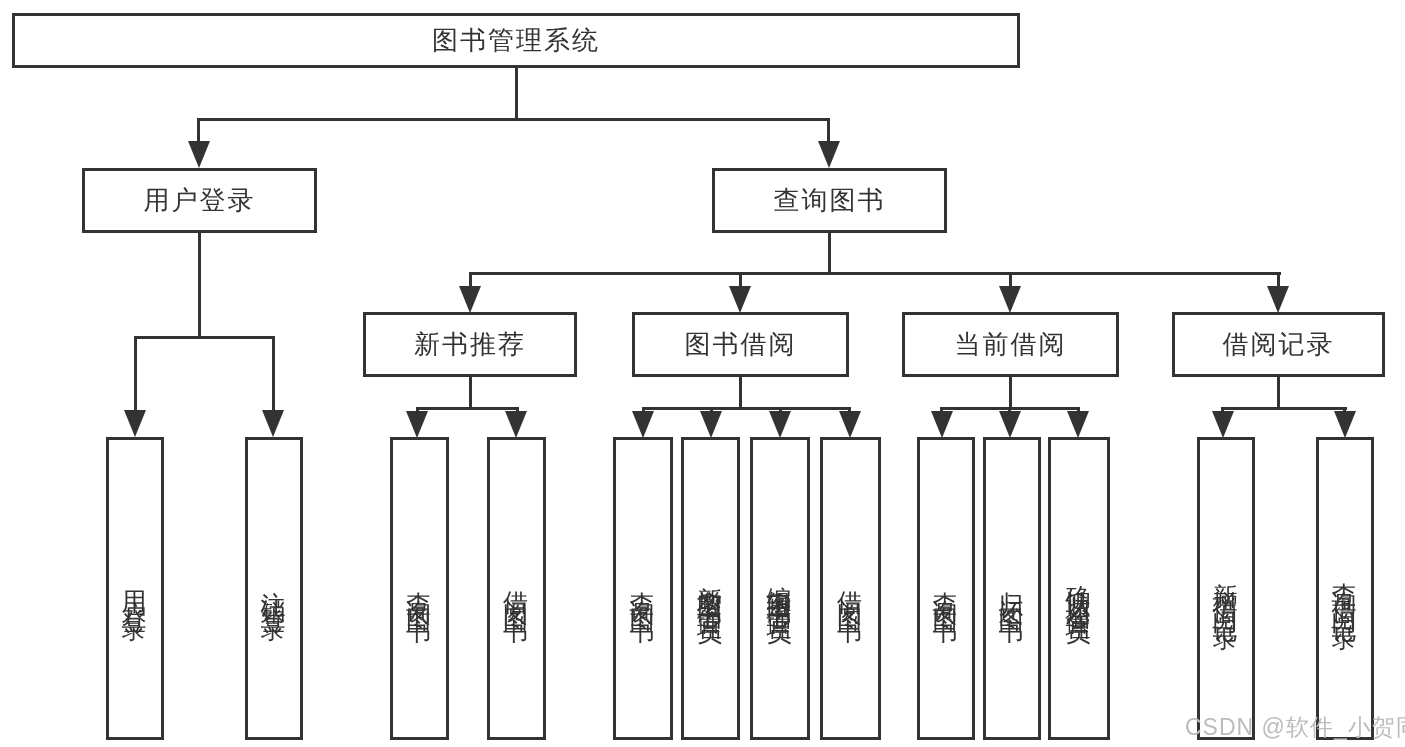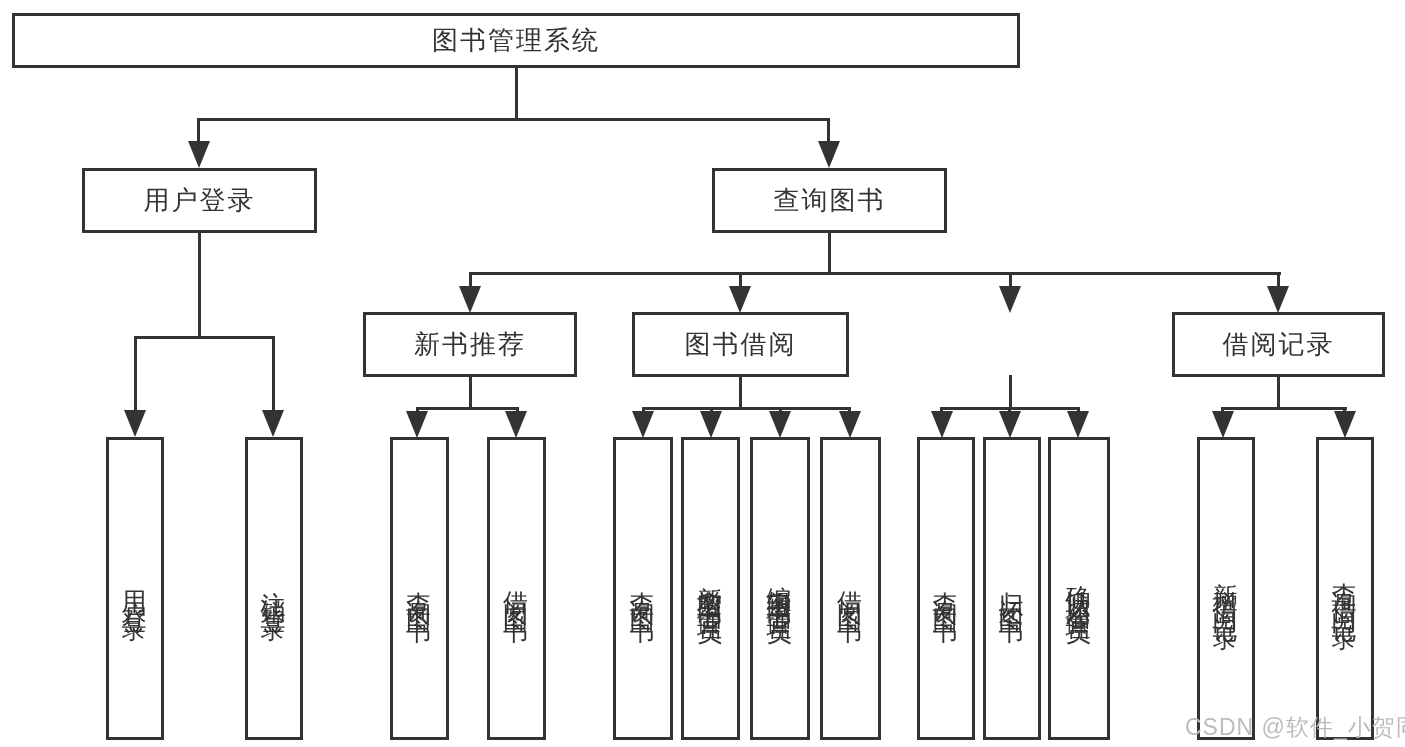--- a/index.html
+++ b/index.html
@@ -64,20 +64,21 @@
   <div class="arr" style="left:459px; top:286px;"></div>
   <div class="vl" style="left:739px; top:272px; width:3px; height:16px;"></div>
   <div class="arr" style="left:729px; top:286px;"></div>
   <div class="vl" style="left:1009px; top:272px; width:3px; height:16px;"></div>
   <div class="arr" style="left:999px; top:286px;"></div>
   <div class="vl" style="left:1277px; top:272px; width:3px; height:16px;"></div>
   <div class="arr" style="left:1267px; top:286px;"></div>
 
   <div class="box" style="left:363px; top:312px; width:214px; height:65px;">新书推荐</div>
   <div class="box" style="left:632px; top:312px; width:217px; height:65px;">图书借阅</div>
+  <div class="box" style="left:902px; top:312px; width:217px; height:65px;">当前借阅</div>
   <div class="box" style="left:1172px; top:312px; width:213px; height:65px;">借阅记录</div>
 
   <div class="vl" style="left:469px; top:375px; width:3px; height:34px;"></div>
   <div class="hl" style="left:416px; top:407px; width:103px; height:3px;"></div>
   <div class="vl" style="left:416px; top:407px; width:3px; height:8px;"></div>
   <div class="arr" style="left:406px; top:411px;"></div>
   <div class="vl" style="left:516px; top:407px; width:3px; height:8px;"></div>
   <div class="arr" style="left:505px; top:411px;"></div>
 
   <div class="vl" style="left:739px; top:375px; width:3px; height:34px;"></div>

